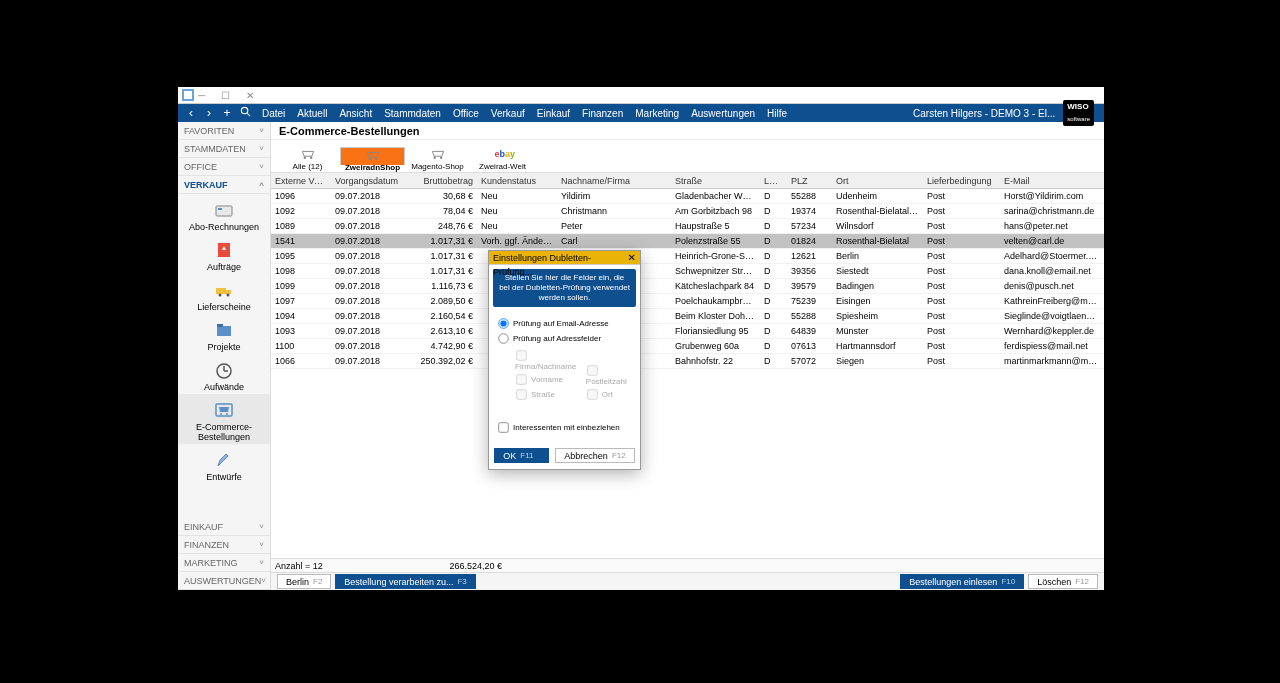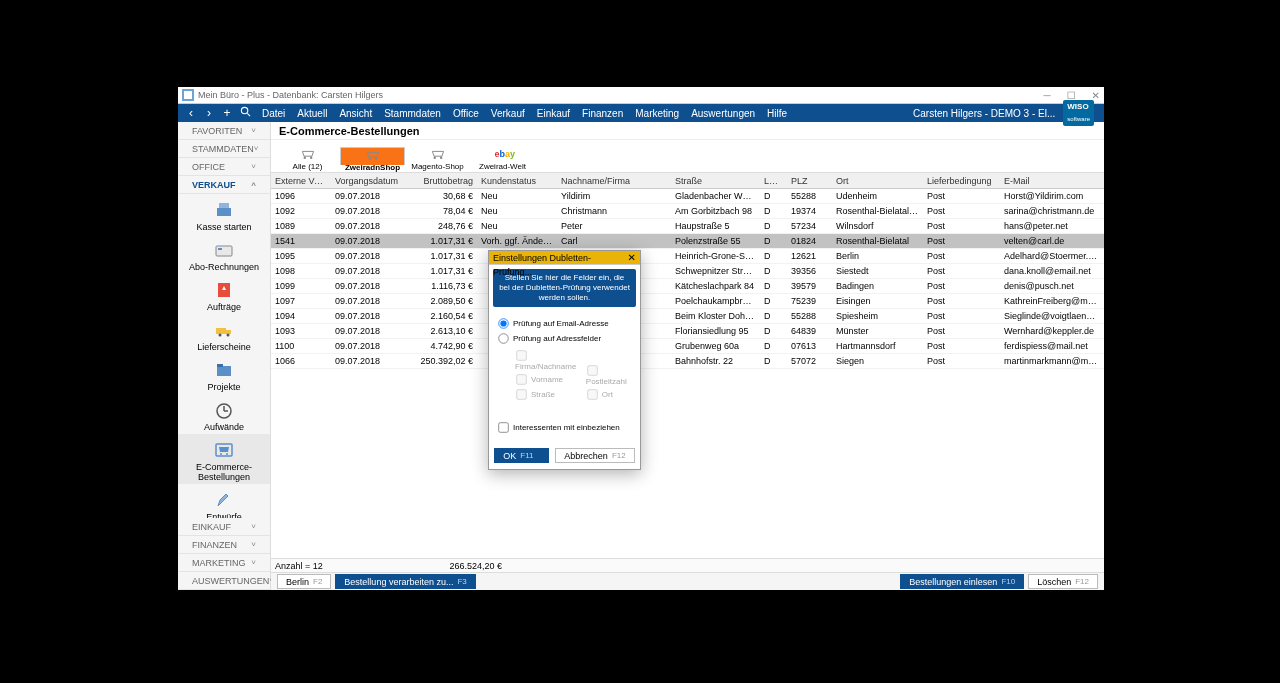--- a/index.html
+++ b/index.html
@@ -8,24 +8,24 @@
 .titlebar { height: 17px; background: #fff; border-bottom: 1px solid #ccc; display: flex; align-items: center; padding: 0 4px; color: #666; font-size: 9px; }
 .titlebar .tb-icon { width: 12px; height: 12px; margin-right: 4px; display: inline-block; }
 .titlebar .tb-title { flex: 1; }
 .titlebar .win-btns { display: flex; gap: 16px; font-size: 10px; color: #888; }
 .titlebar .win-btns span { cursor: pointer; }
 .menubar { height: 18px; background: #0e4f8f; color: #fff; display: flex; align-items: center; padding: 0 4px; font-size: 10px; }
 .menubar .nav-btn { width: 18px; text-align: center; font-size: 12px; line-height: 18px; cursor: pointer; }
 .menubar .menu-items { display: flex; gap: 12px; margin-left: 8px; }
 .menubar .menu-items span { cursor: pointer; }
 .menubar .right { margin-left: auto; display: flex; align-items: center; gap: 8px; padding-right: 6px; }
-.menubar .logo { background: #0369a1; color: #fff; padding: 1px 4px; border-radius: 2px; font-weight: bold; font-size: 8px; line-height: 12px; }
+.menubar .logo { background: #000000; color: #fff; padding: 1px 4px; border-radius: 2px; font-weight: bold; font-size: 8px; line-height: 12px; }
 .main { flex: 1; display: flex; overflow: hidden; }
 .sidebar { width: 93px; background: #f5f5f5; border-right: 1px solid #ddd; display: flex; flex-direction: column; font-size: 9px; }
-.sb-section { height: 18px; line-height: 18px; padding: 0 14px; color: #666; border-bottom: 1px solid #e3e3e3; display: flex; justify-content: space-between; align-items: center; cursor: pointer; }
+.sb-section { height: 18px; line-height: 18px; padding: 0 6px; color: #666; border-bottom: 1px solid #e3e3e3; display: flex; justify-content: space-between; align-items: center; cursor: pointer; }
 .sb-section.active { color: #0e4f8f; font-weight: 600; }
 .sb-chevron { font-size: 8px; color: #888; }
 .sb-items { flex: 1; overflow: auto; text-align: center; }
 .sb-item { padding: 6px 2px 2px; cursor: pointer; }
 .sb-item .icon { width: 20px; height: 20px; margin: 0 auto 2px; display: block; }
 .sb-item.active { background: #e8e8e8; }
 .content { flex: 1; display: flex; flex-direction: column; overflow: hidden; }
 .page-header { height: 18px; line-height: 18px; padding: 0 8px; font-size: 11px; font-weight: 600; border-bottom: 1px solid #eee; }
 .filter-tabs { height: 33px; display: flex; align-items: center; padding: 0 4px; gap: 0; border-bottom: 1px solid #ddd; }
 .filter-tab { width: 65px; height: 18px; text-align: center; cursor: pointer; padding-top: 2px; font-size: 8px; }
@@ -64,21 +64,20 @@
 
 <div class="app-window">
 
   <div class="titlebar">
     <span class="tb-icon">
       <svg viewBox="0 0 12 12">
           <rect width="12" height="12" fill="#6aa4d9"></rect>
           <rect x="2" y="2" width="8" height="8" fill="#fff"></rect>
         </svg>
     </span>
-    <span class="tb-title">Mein Büro - Plus - Datenbank: Carsten Hilgers</span>
     <span class="win-btns">
       <span>─</span>
       <span>☐</span>
       <span>✕</span>
     </span>
   </div>
 
   <div class="menubar">
     <span class="nav-btn">‹</span>
     <span class="nav-btn">›</span>
@@ -126,27 +125,20 @@
             <span class="sb-chevron">˅</span>
           </div>
         </div>
       <div class="sb-section active">
         <span>VERKAUF</span>
           <span class="sb-chevron">˄</span>
       </div>
       <div class="sb-items" id="sb-items">
           <div class="sb-item">
             <span class="icon"><svg viewBox="0 0 20 20">
-                <rect x="3" y="8" width="14" height="8" fill="#5b8fc7"></rect>
-                <rect x="5" y="3" width="10" height="5" fill="#8fb5dd"></rect>
-              </svg></span>
-            <div>Kasse starten</div>
-          </div>
-          <div class="sb-item">
-            <span class="icon"><svg viewBox="0 0 20 20">
                 <rect x="2" y="6" width="16" height="10" rx="1" fill="#e8e8e8" stroke="#888"></rect>
                 <rect x="4" y="8" width="4" height="2" fill="#5b8fc7"></rect>
               </svg></span>
             <div>Abo-Rechnungen</div>
           </div>
           <div class="sb-item">
             <span class="icon"><svg viewBox="0 0 20 20">
                 <rect x="4" y="3" width="12" height="14" fill="#e74c3c"></rect>
                 <polygon points="10,6 12,10 8,10" fill="#fff"></polygon>
               </svg></span>

